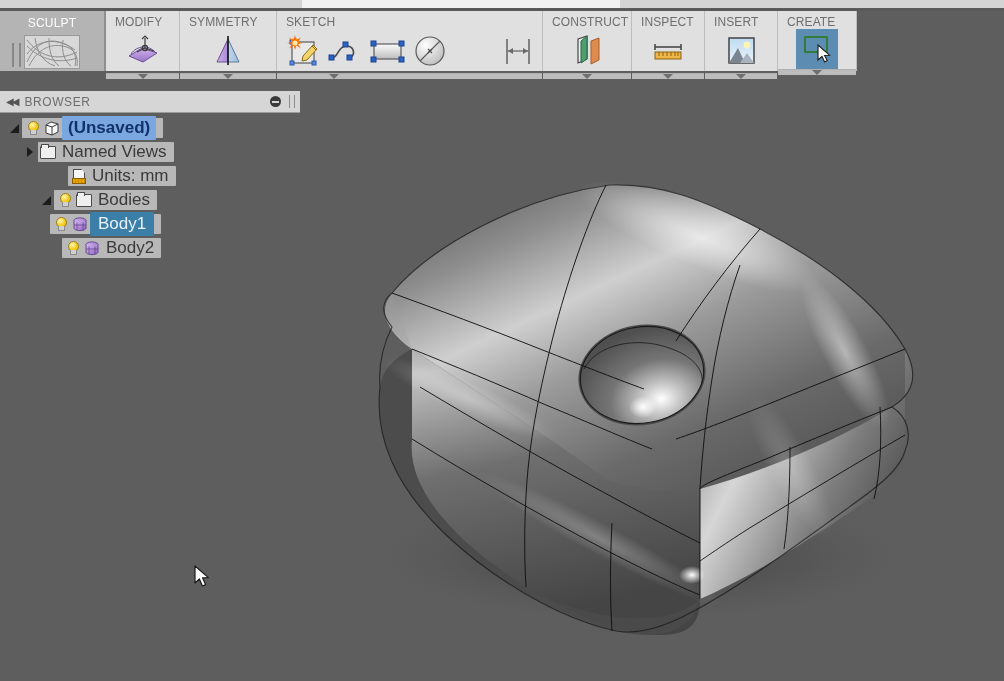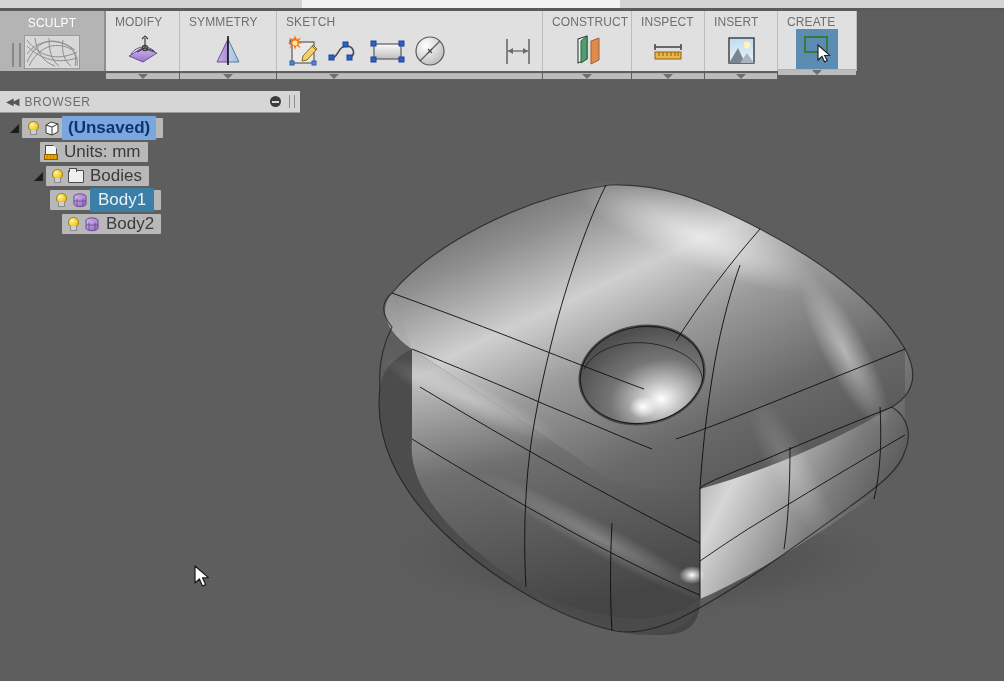--- a/index.html
+++ b/index.html
@@ -562,33 +562,42 @@
             </span>
             <span class="ibox">
               <svg width="16" height="15" viewBox="0 0 16 15">
                 <path d="M2,4 L7,1 L14,3 L14,11 L8,14 L2,12 Z" fill="#fafafa" stroke="#3a3a3a" stroke-width="1"></path>
                 <path d="M2,4 L8,6 L14,3 M8,6 L8,14" fill="none" stroke="#3a3a3a" stroke-width="1"></path>
               </svg>
             </span>
             <span class="lab sel">(Unsaved)</span>
           </span>
         </div>
-        <div class="row" style="padding-left: 24px;">
+        <div class="row" style="padding-left: 22px;">
+          <span class="tw"><i class="tri-closed"></i></span>
+          <span class="rowbg">
+            <span class="ibox">
+              <span class="folder"></span>
+            </span>
+            <span class="lab">Named Views</span>
+          </span>
+        </div>
+        <div class="row" style="padding-left: 16px; margin-left: 36px;">
           <span class="tw"></span>
           <span class="rowbg">
             <span class="ibox">
               <span class="docico">
                 <span class="pg"></span>
                 <span class="rule"></span>
               </span>
             </span>
             <span class="lab">Units: mm</span>
           </span>
         </div>
-        <div class="row" style="padding-left: 30px;">
+        <div class="row" style="padding-left: 38px;">
           <span class="tw"><i class="tri-open"></i></span>
           <span class="rowbg">
             <span class="ibox">
               <span class="bulb ">
                 <span class="glass"></span>
                 <span class="base"></span>
               </span>
             </span>
             <span class="ibox">
               <span class="folder"></span>

